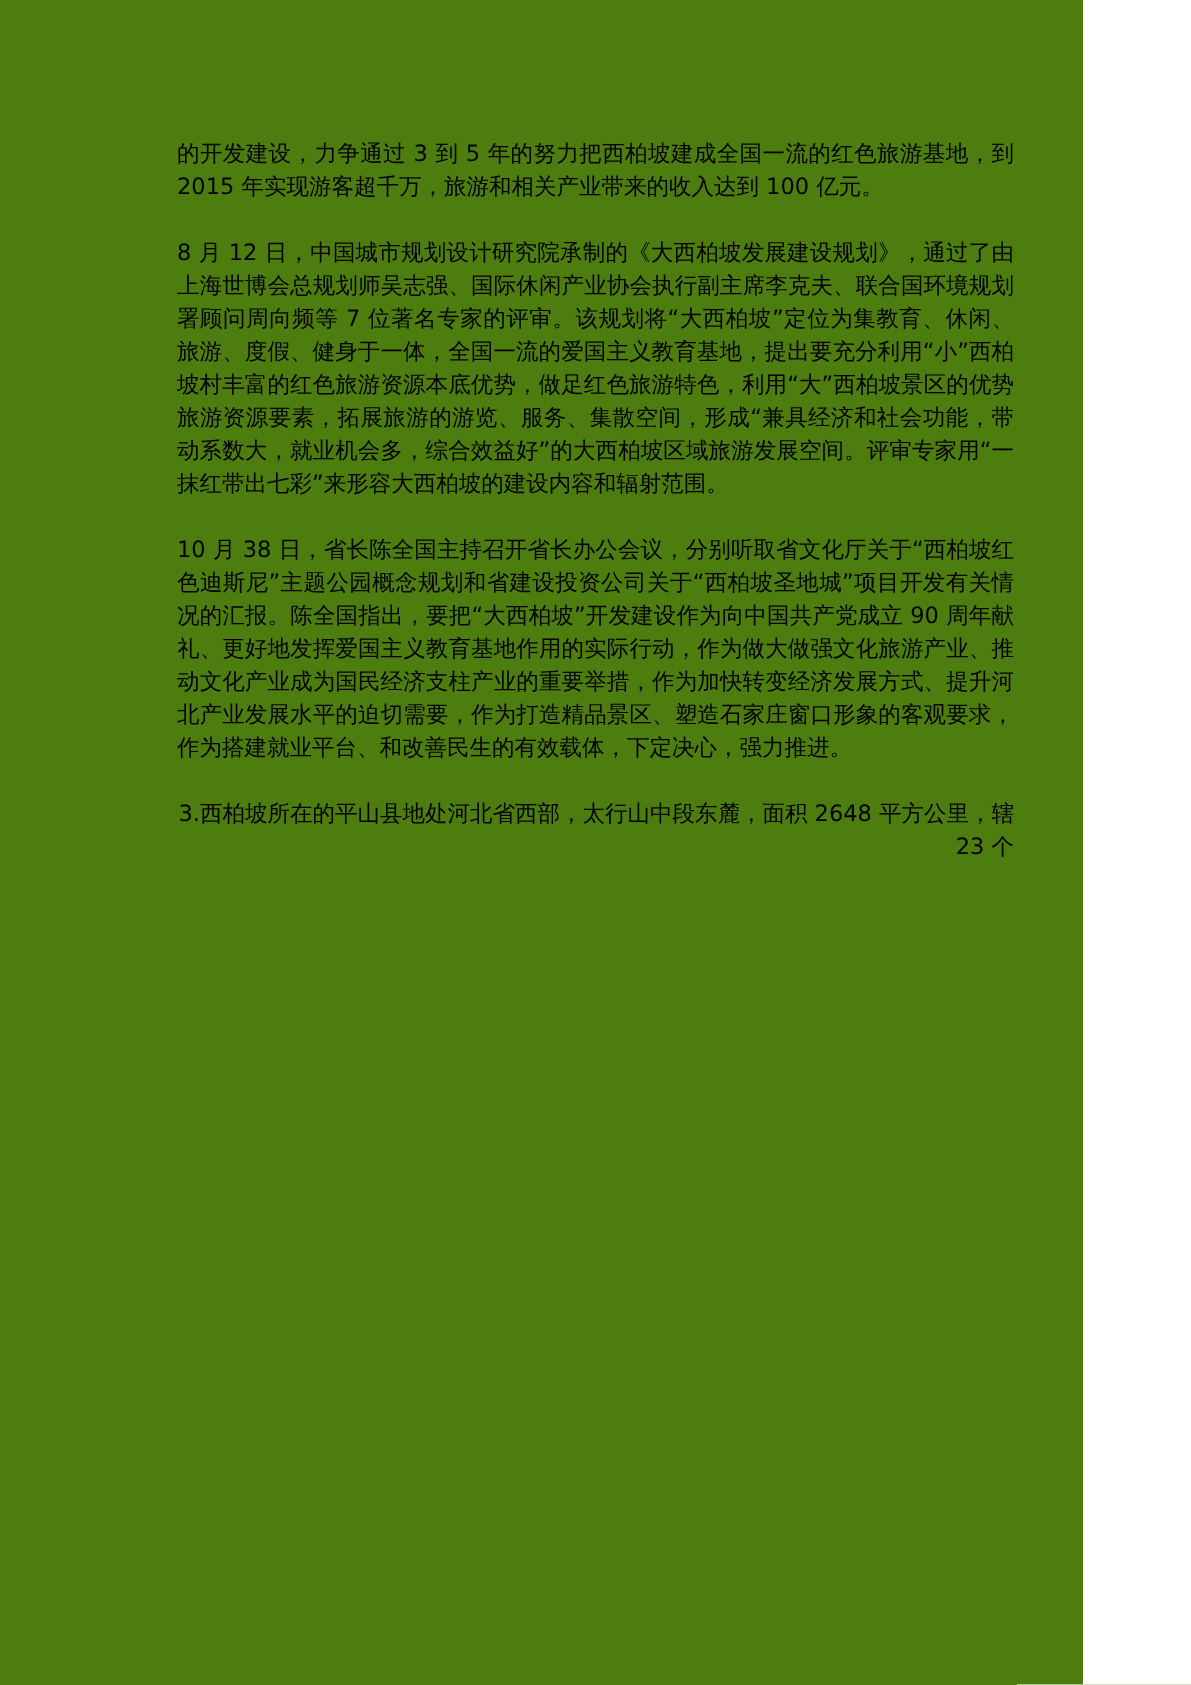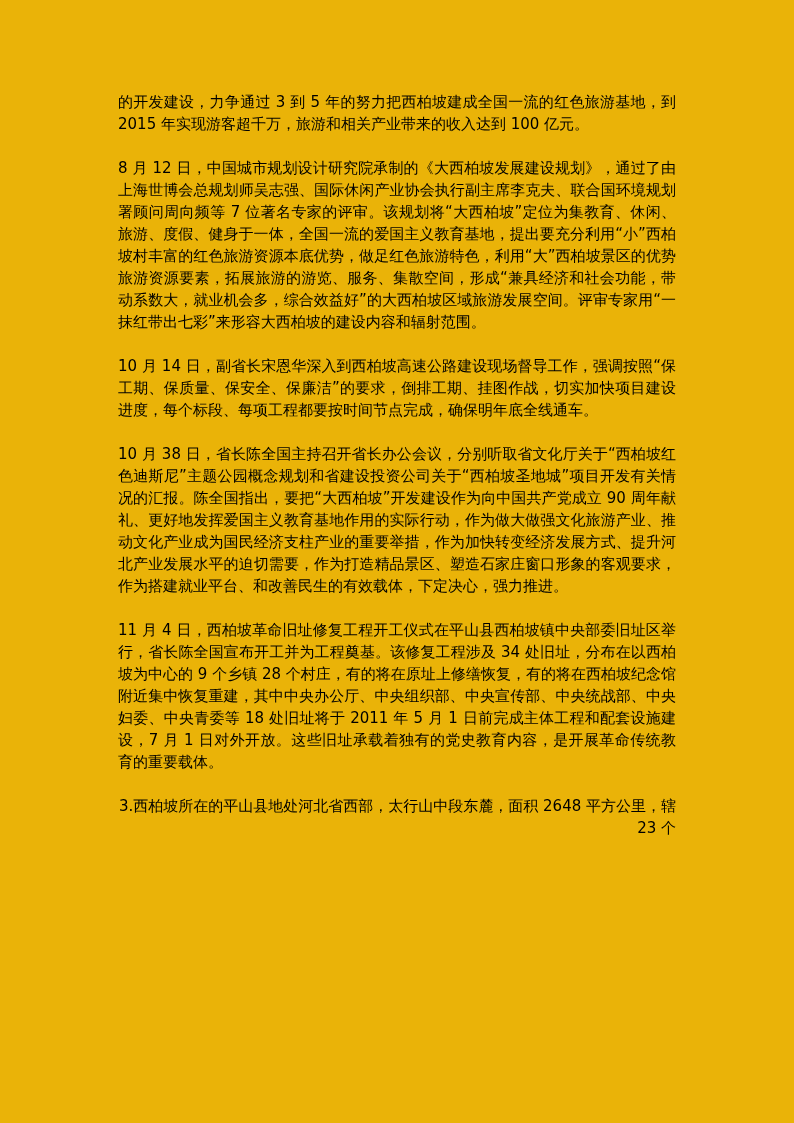--- a/index.html
+++ b/index.html
@@ -2,23 +2,23 @@
 <html><head>
 <meta charset="utf-8">
 <style>
   html, body {
     margin: 0;
     padding: 0;
     background: #ffffff;
   }
   .page {
     position: relative;
-    width: 794px;
+    width: 722px;
     height: 1123px;
-    background: #eab308;
+    background: #4d7c0f;
     overflow: hidden;
     font-family: "DejaVu Sans", sans-serif;
   }
   .content {
     position: absolute;
     left: 118px;
     top: 91px;
     width: 558px;
     color: #000000;
   }
@@ -37,18 +37,16 @@
     text-align: right;
   }
 </style>
 </head>
 <body>
 
 <div class="page">
   <div class="content">
     <p>的开发建设，力争通过 3 到 5 年的努力把西柏坡建成全国一流的红色旅游基地，到 2015 年实现游客超千万，旅游和相关产业带来的收入达到 100 亿元。</p>
     <p>8 月 12 日，中国城市规划设计研究院承制的《大西柏坡发展建设规划》，通过了由上海世博会总规划师吴志强、国际休闲产业协会执行副主席李克夫、联合国环境规划署顾问周向频等 7 位著名专家的评审。该规划将“大西柏坡”定位为集教育、休闲、旅游、度假、健身于一体，全国一流的爱国主义教育基地，提出要充分利用“小”西柏坡村丰富的红色旅游资源本底优势，做足红色旅游特色，利用“大”西柏坡景区的优势旅游资源要素，拓展旅游的游览、服务、集散空间，形成“兼具经济和社会功能，带动系数大，就业机会多，综合效益好”的大西柏坡区域旅游发展空间。评审专家用“一抹红带出七彩”来形容大西柏坡的建设内容和辐射范围。</p>
-    <p>10 月 14 日，副省长宋恩华深入到西柏坡高速公路建设现场督导工作，强调按照“保工期、保质量、保安全、保廉洁”的要求，倒排工期、挂图作战，切实加快项目建设进度，每个标段、每项工程都要按时间节点完成，确保明年底全线通车。</p>
     <p>10 月 38 日，省长陈全国主持召开省长办公会议，分别听取省文化厅关于“西柏坡红色迪斯尼”主题公园概念规划和省建设投资公司关于“西柏坡圣地城”项目开发有关情况的汇报。陈全国指出，要把“大西柏坡”开发建设作为向中国共产党成立 90 周年献礼、更好地发挥爱国主义教育基地作用的实际行动，作为做大做强文化旅游产业、推动文化产业成为国民经济支柱产业的重要举措，作为加快转变经济发展方式、提升河北产业发展水平的迫切需要，作为打造精品景区、塑造石家庄窗口形象的客观要求，作为搭建就业平台、和改善民生的有效载体，下定决心，强力推进。</p>
-    <p>11 月 4 日，西柏坡革命旧址修复工程开工仪式在平山县西柏坡镇中央部委旧址区举行，省长陈全国宣布开工并为工程奠基。该修复工程涉及 34 处旧址，分布在以西柏坡为中心的 9 个乡镇 28 个村庄，有的将在原址上修缮恢复，有的将在西柏坡纪念馆附近集中恢复重建，其中中央办公厅、中央组织部、中央宣传部、中央统战部、中央妇委、中央青委等 18 处旧址将于 2011 年 5 月 1 日前完成主体工程和配套设施建设，7 月 1 日对外开放。这些旧址承载着独有的党史教育内容，是开展革命传统教育的重要载体。</p>
     <p class="list-item">3.西柏坡所在的平山县地处河北省西部，太行山中段东麓，面积 2648 平方公里，辖 23 个</p>
   </div>
 </div>
 
 </body></html>

